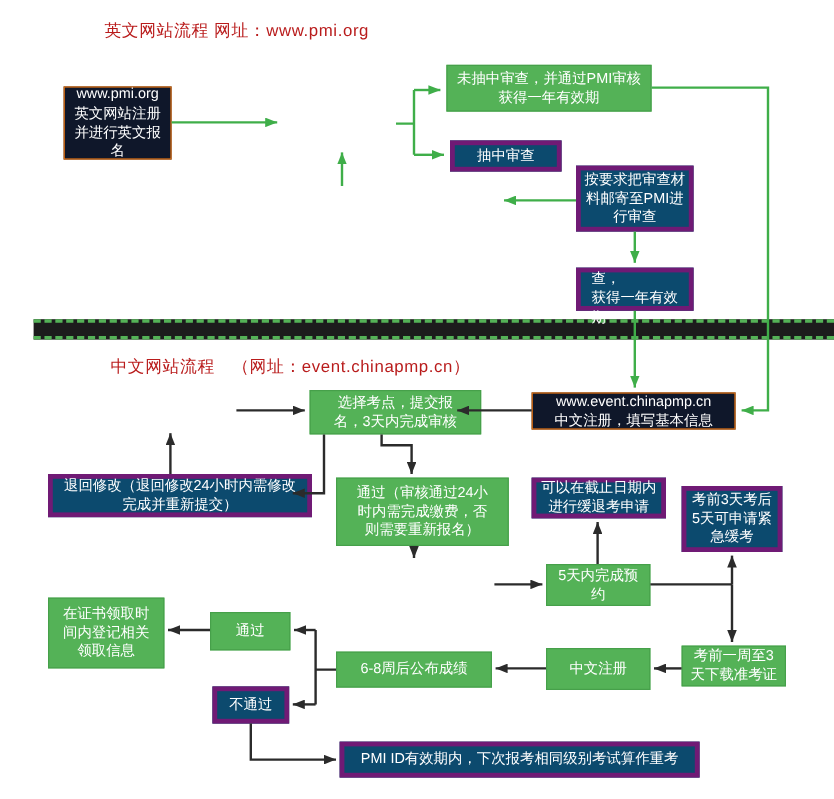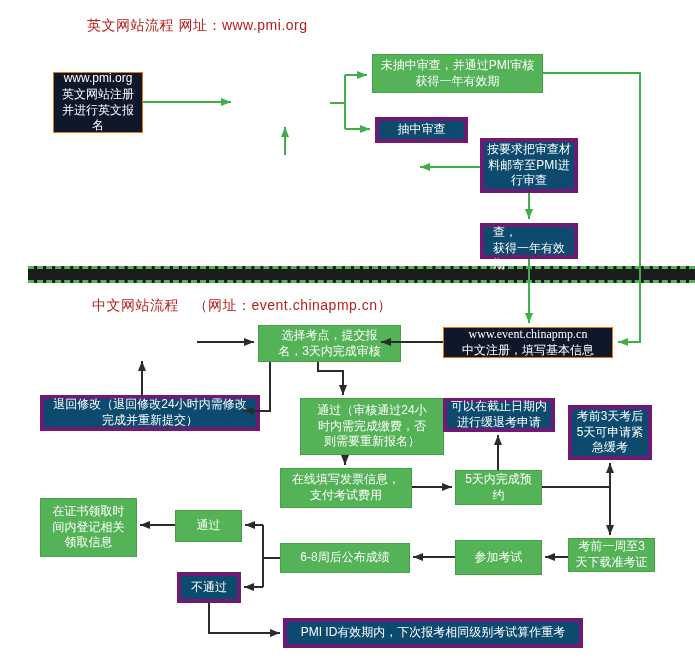--- a/index.html
+++ b/index.html
@@ -35,43 +35,41 @@
 获得一年有效期</div>
   <div class="box teal" style="left:375px;top:117px;width:93px;height:26px;">抽中审查</div>
   <div class="box teal" style="left:480px;top:138px;width:98px;height:55px;">按要求把审查材
 料邮寄至PMI进
 行审查</div>
   <div class="box teal left-align" style="left:480px;top:223px;width:98px;height:36px;">通过PMI审查，
 获得一年有效期</div>
 
   <div class="box green" style="left:258px;top:325px;width:143px;height:37px;">选择考点，提交报
 名，3天内完成审核</div>
-  <div class="box orange" style="left:443px;top:327px;width:170px;height:31px;font-family:Liberation Serif, serif;">www.event.chinapmp.cn
+  <div class="box orange" style="left:443px;top:327px;width:170px;height:31px;">www.event.chinapmp.cn
 中文注册，填写基本信息</div>
   <div class="box teal" style="left:40px;top:395px;width:220px;height:36px;">退回修改（退回修改24小时内需修改
 完成并重新提交）</div>
-  <div class="box green" style="left:280px;top:398px;width:144px;height:57px;margin-left:20px;">通过（审核通过24小
+  <div class="box green" style="left:280px;top:398px;width:144px;height:57px;">通过（审核通过24小
 时内需完成缴费，否
 则需要重新报名）</div>
   <div class="box teal" style="left:443px;top:398px;width:112px;height:34px;">可以在截止日期内
 进行缓退考申请</div>
   <div class="box teal" style="left:568px;top:405px;width:84px;height:55px;text-align:center;">考前3天考后
 5天可申请紧
 急缓考</div>
-  <div class="box green" style="left:280px;top:468px;width:132px;height:40px;">在线填写发票信息，
-支付考试费用</div>
   <div class="box green" style="left:455px;top:470px;width:87px;height:35px;">5天内完成预
 约</div>
   <div class="box green" style="left:175px;top:510px;width:67px;height:32px;">通过</div>
   <div class="box green" style="left:40px;top:498px;width:97px;height:59px;">在证书领取时
 间内登记相关
 领取信息</div>
   <div class="box teal" style="left:177px;top:572px;width:64px;height:31px;">不通过</div>
   <div class="box green" style="left:280px;top:543px;width:130px;height:30px;">6-8周后公布成绩</div>
-  <div class="box green" style="left:455px;top:540px;width:87px;height:35px;">参加考试</div>
+  <div class="box green" style="left:455px;top:540px;width:87px;height:35px;">中文注册</div>
   <div class="box green" style="left:568px;top:538px;width:87px;height:34px;">考前一周至3
 天下载准考证</div>
   <div class="box teal" style="left:283px;top:618px;width:300px;height:30px;text-align:center;">PMI ID有效期内，下次报考相同级别考试算作重考</div>
 
   <svg class="arrows" width="695" height="666" viewBox="0 0 695 666">
     <defs>
       <marker id="ag" markerWidth="5" markerHeight="4" refX="5" refY="2" orient="auto">
         <path d="M0,0 L5,2 L0,4 Z" fill="#3FAE49"></path>
       </marker>
       <marker id="ab" markerWidth="5" markerHeight="4" refX="5" refY="2" orient="auto">

